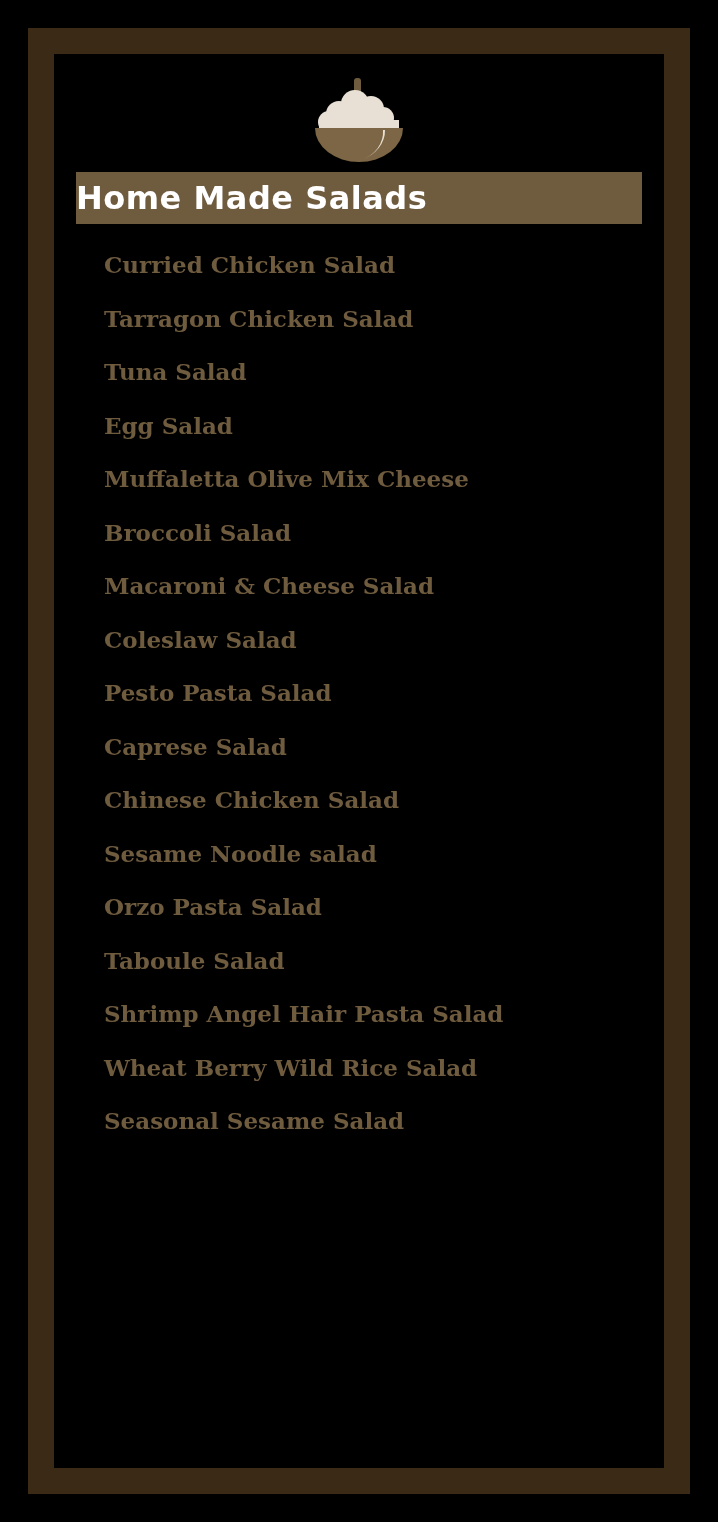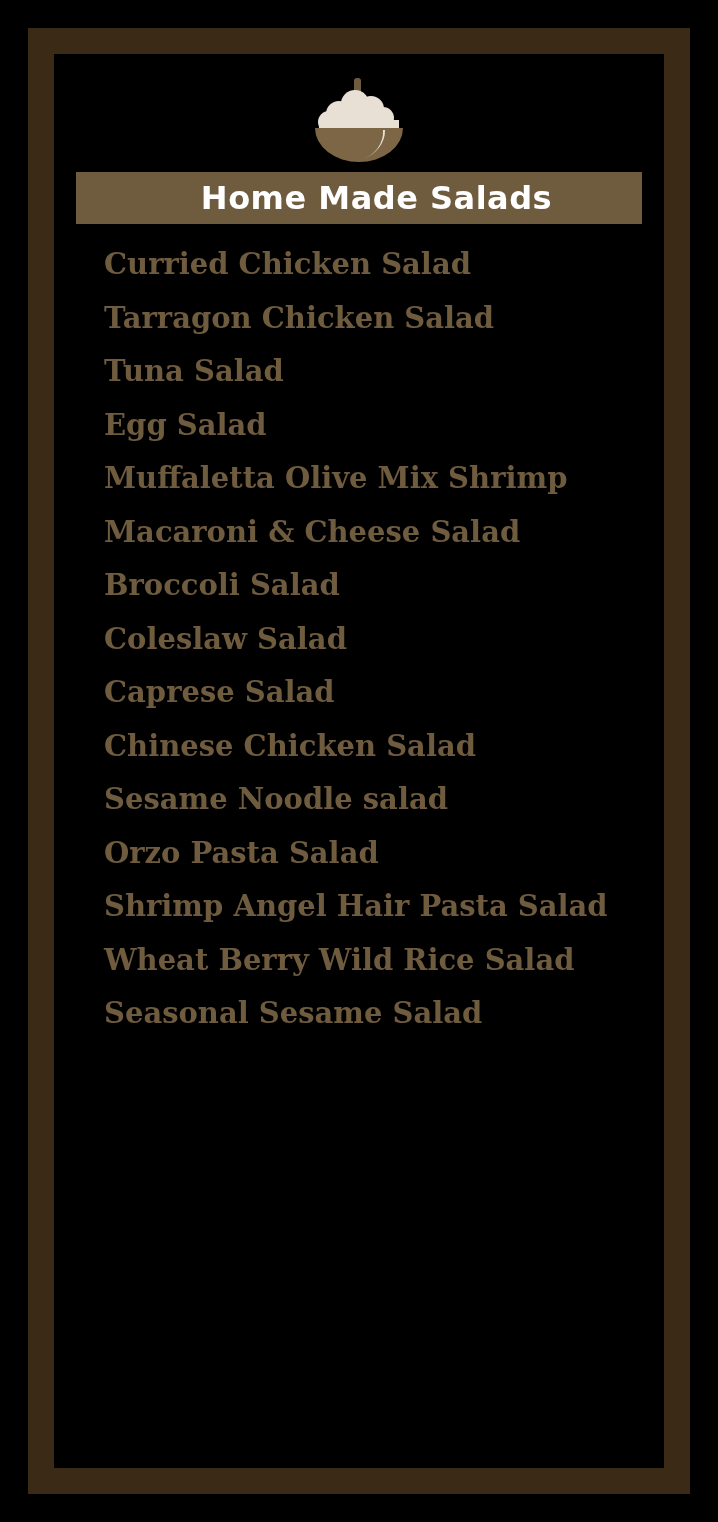--- a/index.html
+++ b/index.html
@@ -52,22 +52,20 @@
     height: 110px;
     box-sizing: border-box;
   }
 
   .title-band {
     margin: 8px 22px 0 22px;
     background: #6f5b3e;
     height: 52px;
     display: flex;
     align-items: center;
-    justify-content: center;
-    padding-left: 35px;
   }
 
   .title-band .title {
     font-family: "DejaVu Sans", sans-serif;
     font-weight: bold;
     font-size: 32px;
     color: #ffffff;
     letter-spacing: 0.5px;
     line-height: 1;
     white-space: nowrap;
@@ -75,21 +73,21 @@
 
   .list {
     margin: 14px 0 0 0;
     padding: 0 0 0 50px;
     list-style: none;
   }
 
   .list li {
     font-family: "DejaVu Serif", serif;
     font-weight: bold;
-    font-size: 29px;
+    font-size: 23px;
     line-height: 53.5px;
     color: #6f5b3e;
     white-space: nowrap;
   }
 </style>
 </head>
 <body>
 
 <div class="page">
   <div class="frame">
@@ -118,28 +116,30 @@
 
       <div class="title-band">
         <div class="title">Home Made Salads</div>
       </div>
 
       <ul class="list">
         <li>Curried Chicken Salad</li>
         <li>Tarragon Chicken Salad</li>
         <li>Tuna Salad</li>
         <li>Egg Salad</li>
-        <li>Muffaletta Olive Mix Shrimp</li>
+        <li>Muffaletta Olive Mix Cheese</li>
+        <li>Broccoli Salad</li>
         <li>Macaroni &amp; Cheese Salad</li>
-        <li>Broccoli Salad</li>
         <li>Coleslaw Salad</li>
+        <li>Pesto Pasta Salad</li>
         <li>Caprese Salad</li>
         <li>Chinese Chicken Salad</li>
         <li>Sesame Noodle salad</li>
         <li>Orzo Pasta Salad</li>
+        <li>Taboule Salad</li>
         <li>Shrimp Angel Hair Pasta Salad</li>
         <li>Wheat Berry Wild Rice Salad</li>
         <li>Seasonal Sesame Salad</li>
       </ul>
 
     </div>
   </div>
 </div>
 
 </body></html>

